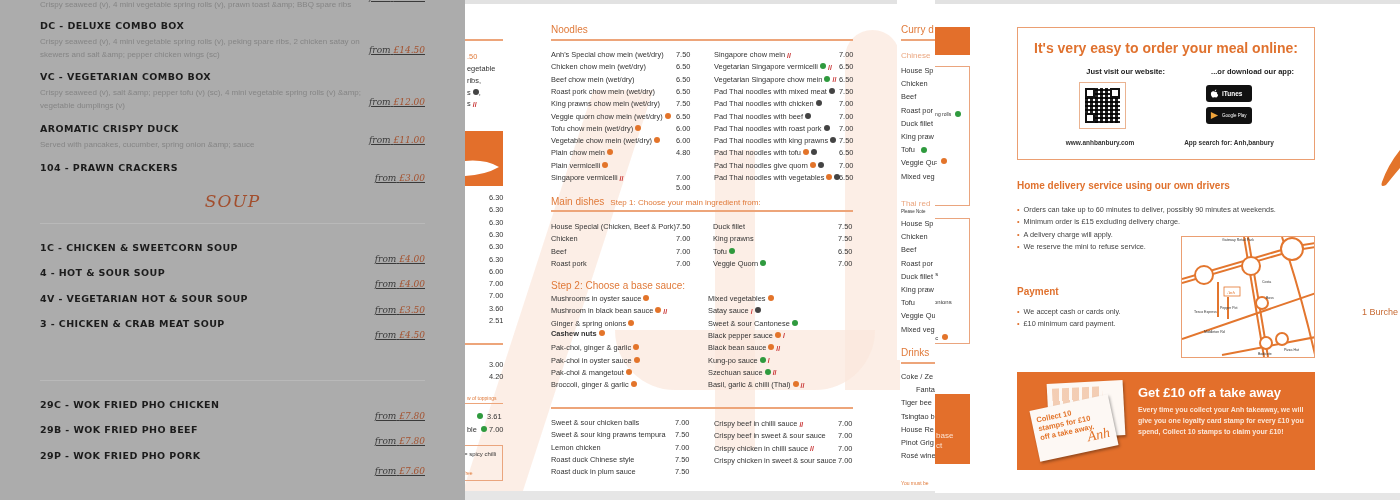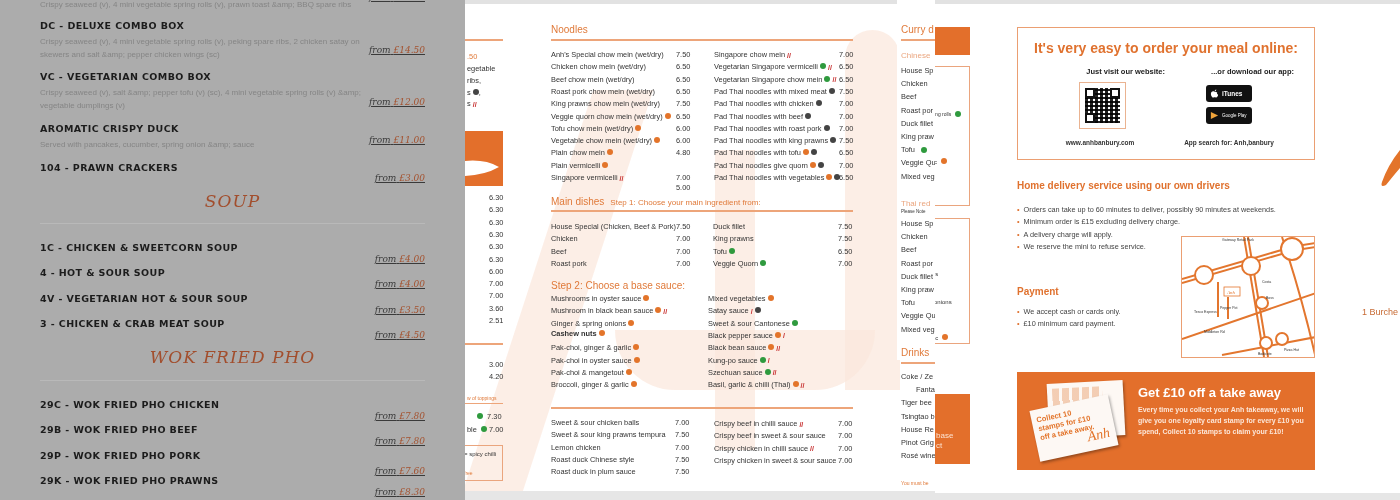--- a/index.html
+++ b/index.html
@@ -106,38 +106,33 @@
   </div>
   <div class="lp-item" style="top:293px;">
     <div class="lp-name">4V - VEGETARIAN HOT &amp; SOUR SOUP</div>
     <div class="lp-price" style="top:12px;"><span>from</span> <span class="amt">£3.50</span></div>
   </div>
   <div class="lp-item" style="top:318px;">
     <div class="lp-name">3 - CHICKEN &amp; CRAB MEAT SOUP</div>
     <div class="lp-price" style="top:12px;"><span>from</span> <span class="amt">£4.50</span></div>
   </div>
 
-  <div class="lp-heading" style="top:347px;">WOK FRIED PHO</div>
   <div class="lp-rule" style="top:380px;"></div>
 
   <div class="lp-item" style="top:399px;">
     <div class="lp-name">29C - WOK FRIED PHO CHICKEN</div>
     <div class="lp-price" style="top:12px;"><span>from</span> <span class="amt">£7.80</span></div>
   </div>
   <div class="lp-item" style="top:424px;">
     <div class="lp-name">29B - WOK FRIED PHO BEEF</div>
     <div class="lp-price" style="top:12px;"><span>from</span> <span class="amt">£7.80</span></div>
   </div>
   <div class="lp-item" style="top:450px;">
     <div class="lp-name">29P - WOK FRIED PHO PORK</div>
     <div class="lp-price" style="top:16px;text-align:center;"><span>from</span> <span class="amt">£7.60</span></div>
-  </div>
-  <div class="lp-item" style="top:475px;">
-    <div class="lp-name">29K - WOK FRIED PHO PRAWNS</div>
-    <div class="lp-price" style="top:12px;"><span>from</span> <span class="amt">£8.30</span></div>
   </div>
 </div>
 
 <div id="mid">
   <div class="topbar"></div>
 
   <div class="wm" style="left:60px; top:90px; width:60px; height:420px; transform:skewX(-18deg);"></div>
   <div class="wm" style="left:250px; top:150px; width:40px; height:300px;"></div>
   <div class="wm" style="left:380px; top:30px; width:55px; height:360px; border-radius:30px 30px 0 0;"></div>
   <div class="wm" style="left:150px; top:330px; width:260px; height:60px; border-radius:0 0 130px 130px;"></div>
@@ -164,21 +159,21 @@
       <div class="sliver-text" style="left: 0px; top: 86.1px;">7.00</div>
       <div class="sliver-text" style="left: 0px; top: 98.4px;">7.00</div>
       <div class="sliver-text" style="left: 0px; top: 110.7px;">3.60</div>
       <div class="sliver-text" style="left: 0px; top: 123px;">2.51</div>
     </div>
   <div class="orule" style="left:0; top:343px; width:38px;"></div>
   <div class="sliver-text" style="left:24px; top:360px;">3.00</div>
   <div class="sliver-text" style="left:24px; top:372px;">4.20</div>
   <div class="sliver-text" style="left:2px; top:395px; font-size:5px; color:#e07a3a;">w of toppings</div>
   <div class="orule" style="left:0; top:403px; width:38px; height:1px;"></div>
-  <div class="sliver-text" style="left:10px; top:412px;"><span class="ic v"></span> &nbsp;<span>7.30</span></div>
+  <div class="sliver-text" style="left:10px; top:412px;"><span class="ic v"></span> &nbsp;<span>3.61</span></div>
   <div class="sliver-text" style="left:2px; top:425px;"><span>ble</span> <span class="ic v"></span> <span>7.00</span></div>
   <div class="obox" style="left:-2px; top:445px; width:40px; height:36px; border-left:none;">
     <div class="sliver-text" style="left:1px; top:5px; font-size:6px;">= spicy chilli</div>
     <div class="sliver-text" style="left:1px; top:24px; font-size:5px; color:#e07a3a;">free</div>
   </div>
 
   <div class="sec-title" style="left:86px; top:24px;">Noodles</div>
   <div class="orule" style="left:86px; top:39px; width:302px;"></div>
   <div id="noodles-c1">
       <div class="row" style="left: 86px; top: 50px;"><span>Anh's Special chow mein (wet/dry)</span><span class="p" style="left: 125px;">7.50</span></div>

